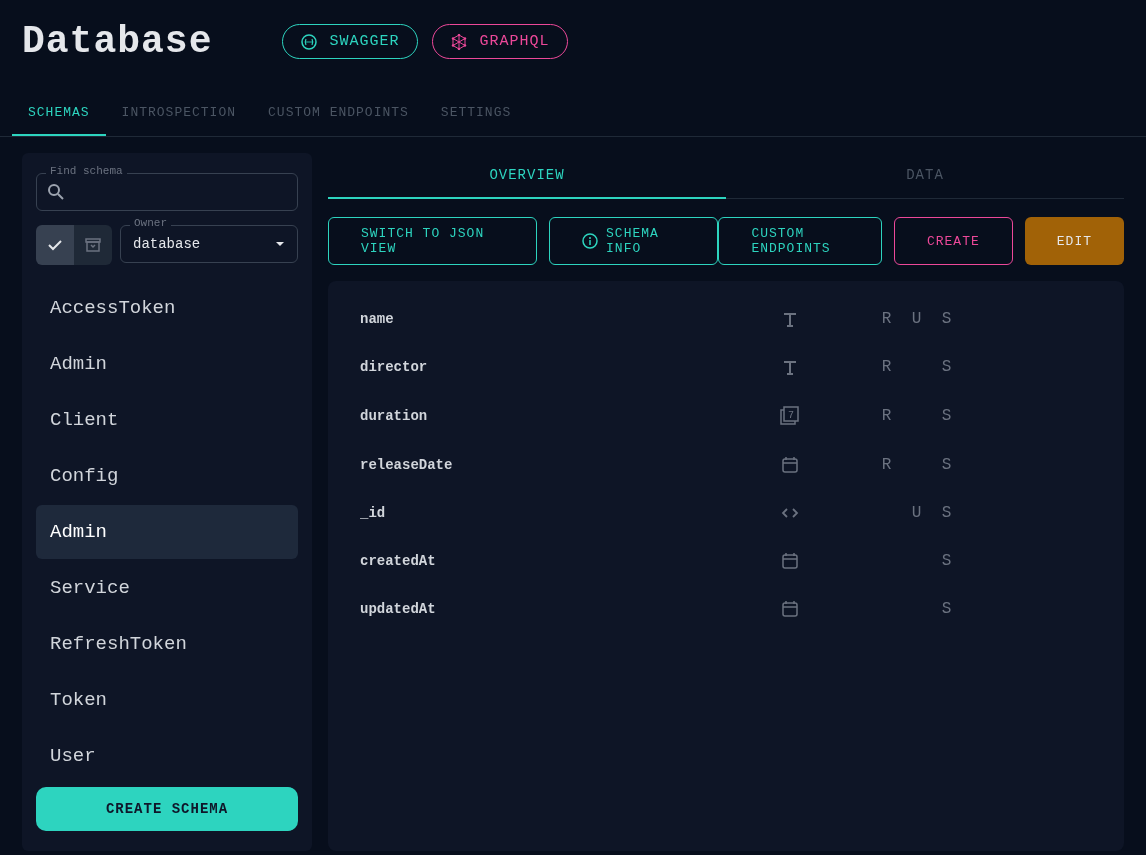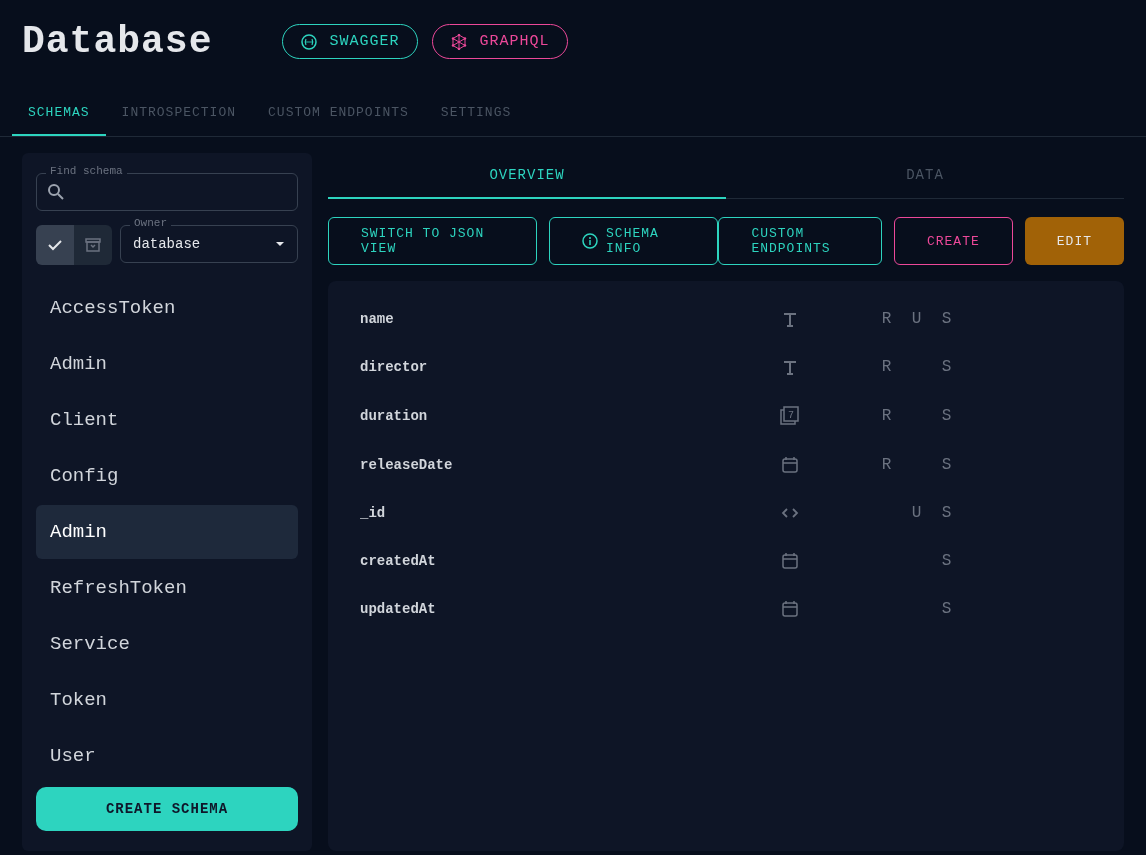--- a/index.html
+++ b/index.html
@@ -369,22 +369,22 @@
           </span>
         </div>
       </div>
     </div>
     <div class="schema-list" id="schema-list">
         <div class="schema-item">AccessToken</div>
         <div class="schema-item">Admin</div>
         <div class="schema-item">Client</div>
         <div class="schema-item">Config</div>
         <div class="schema-item selected">Admin</div>
+        <div class="schema-item">Service</div>
         <div class="schema-item">RefreshToken</div>
-        <div class="schema-item">Service</div>
         <div class="schema-item">Token</div>
         <div class="schema-item">User</div>
       </div>
     <div class="create-btn">CREATE SCHEMA</div>
   </div>
 
   <div class="content">
     <div class="content-tabs" id="content-tabs">
         <div class="content-tab active">OVERVIEW</div>
         <div class="content-tab">DATA</div>

